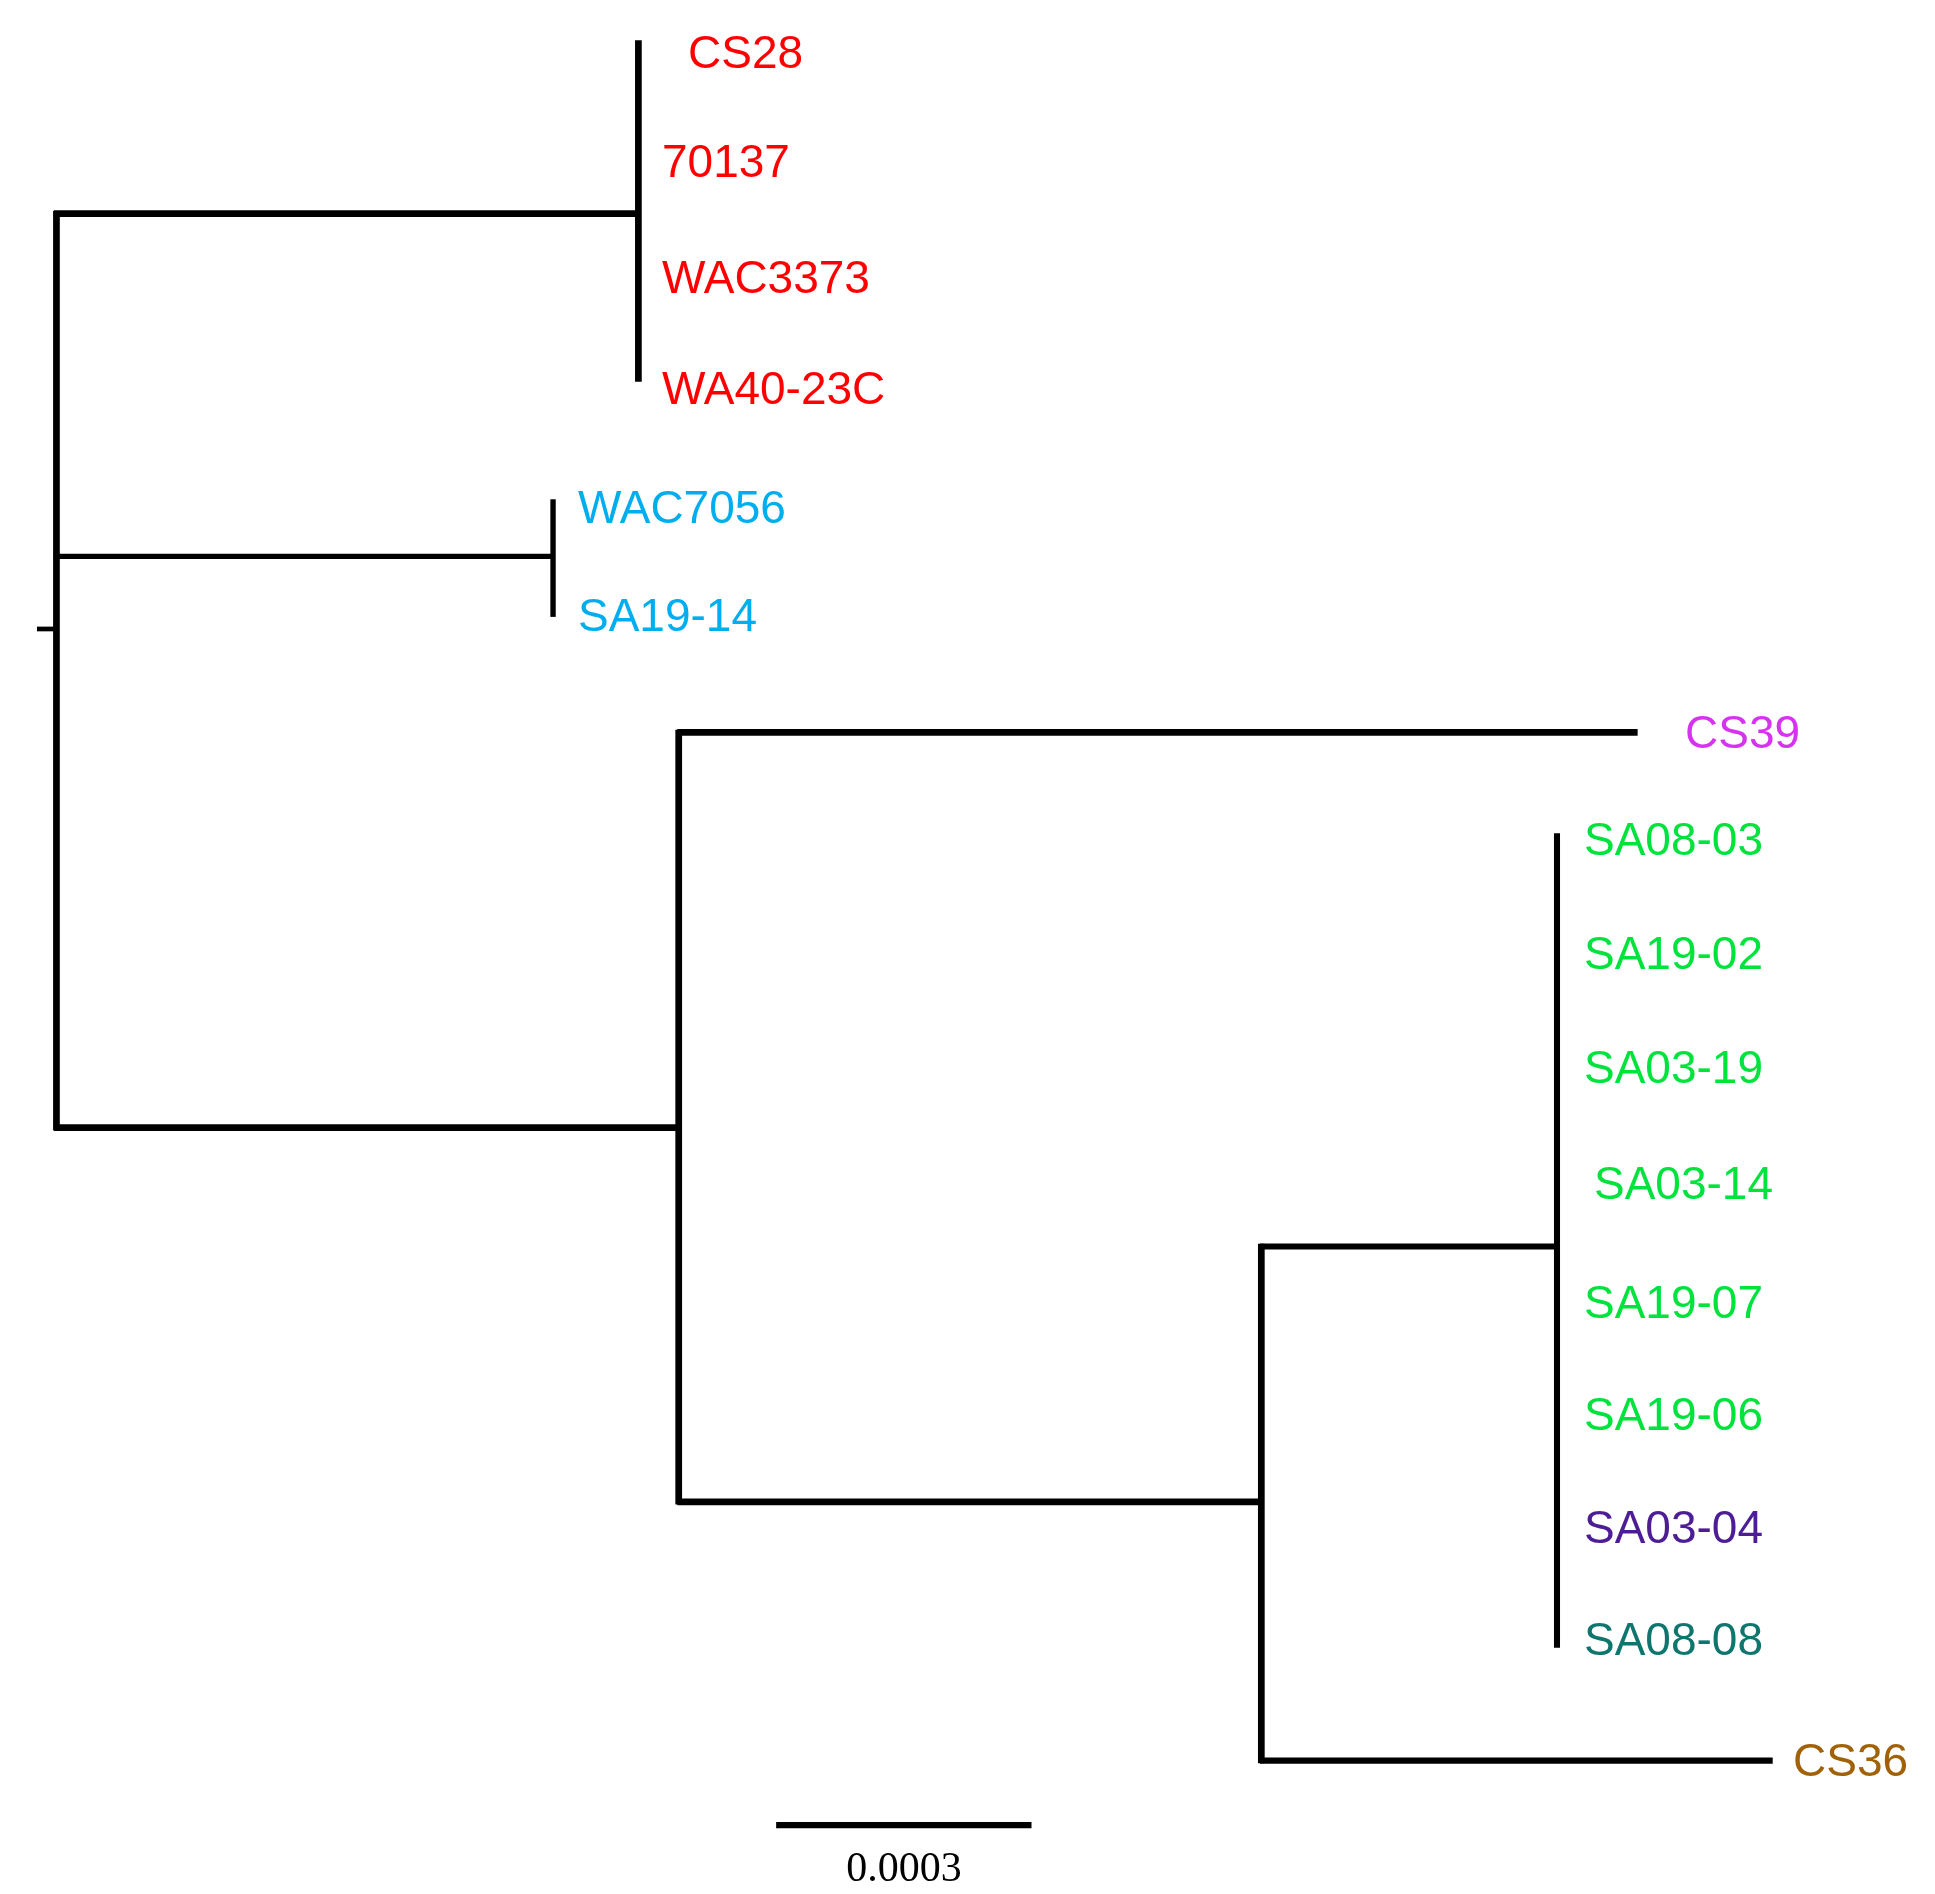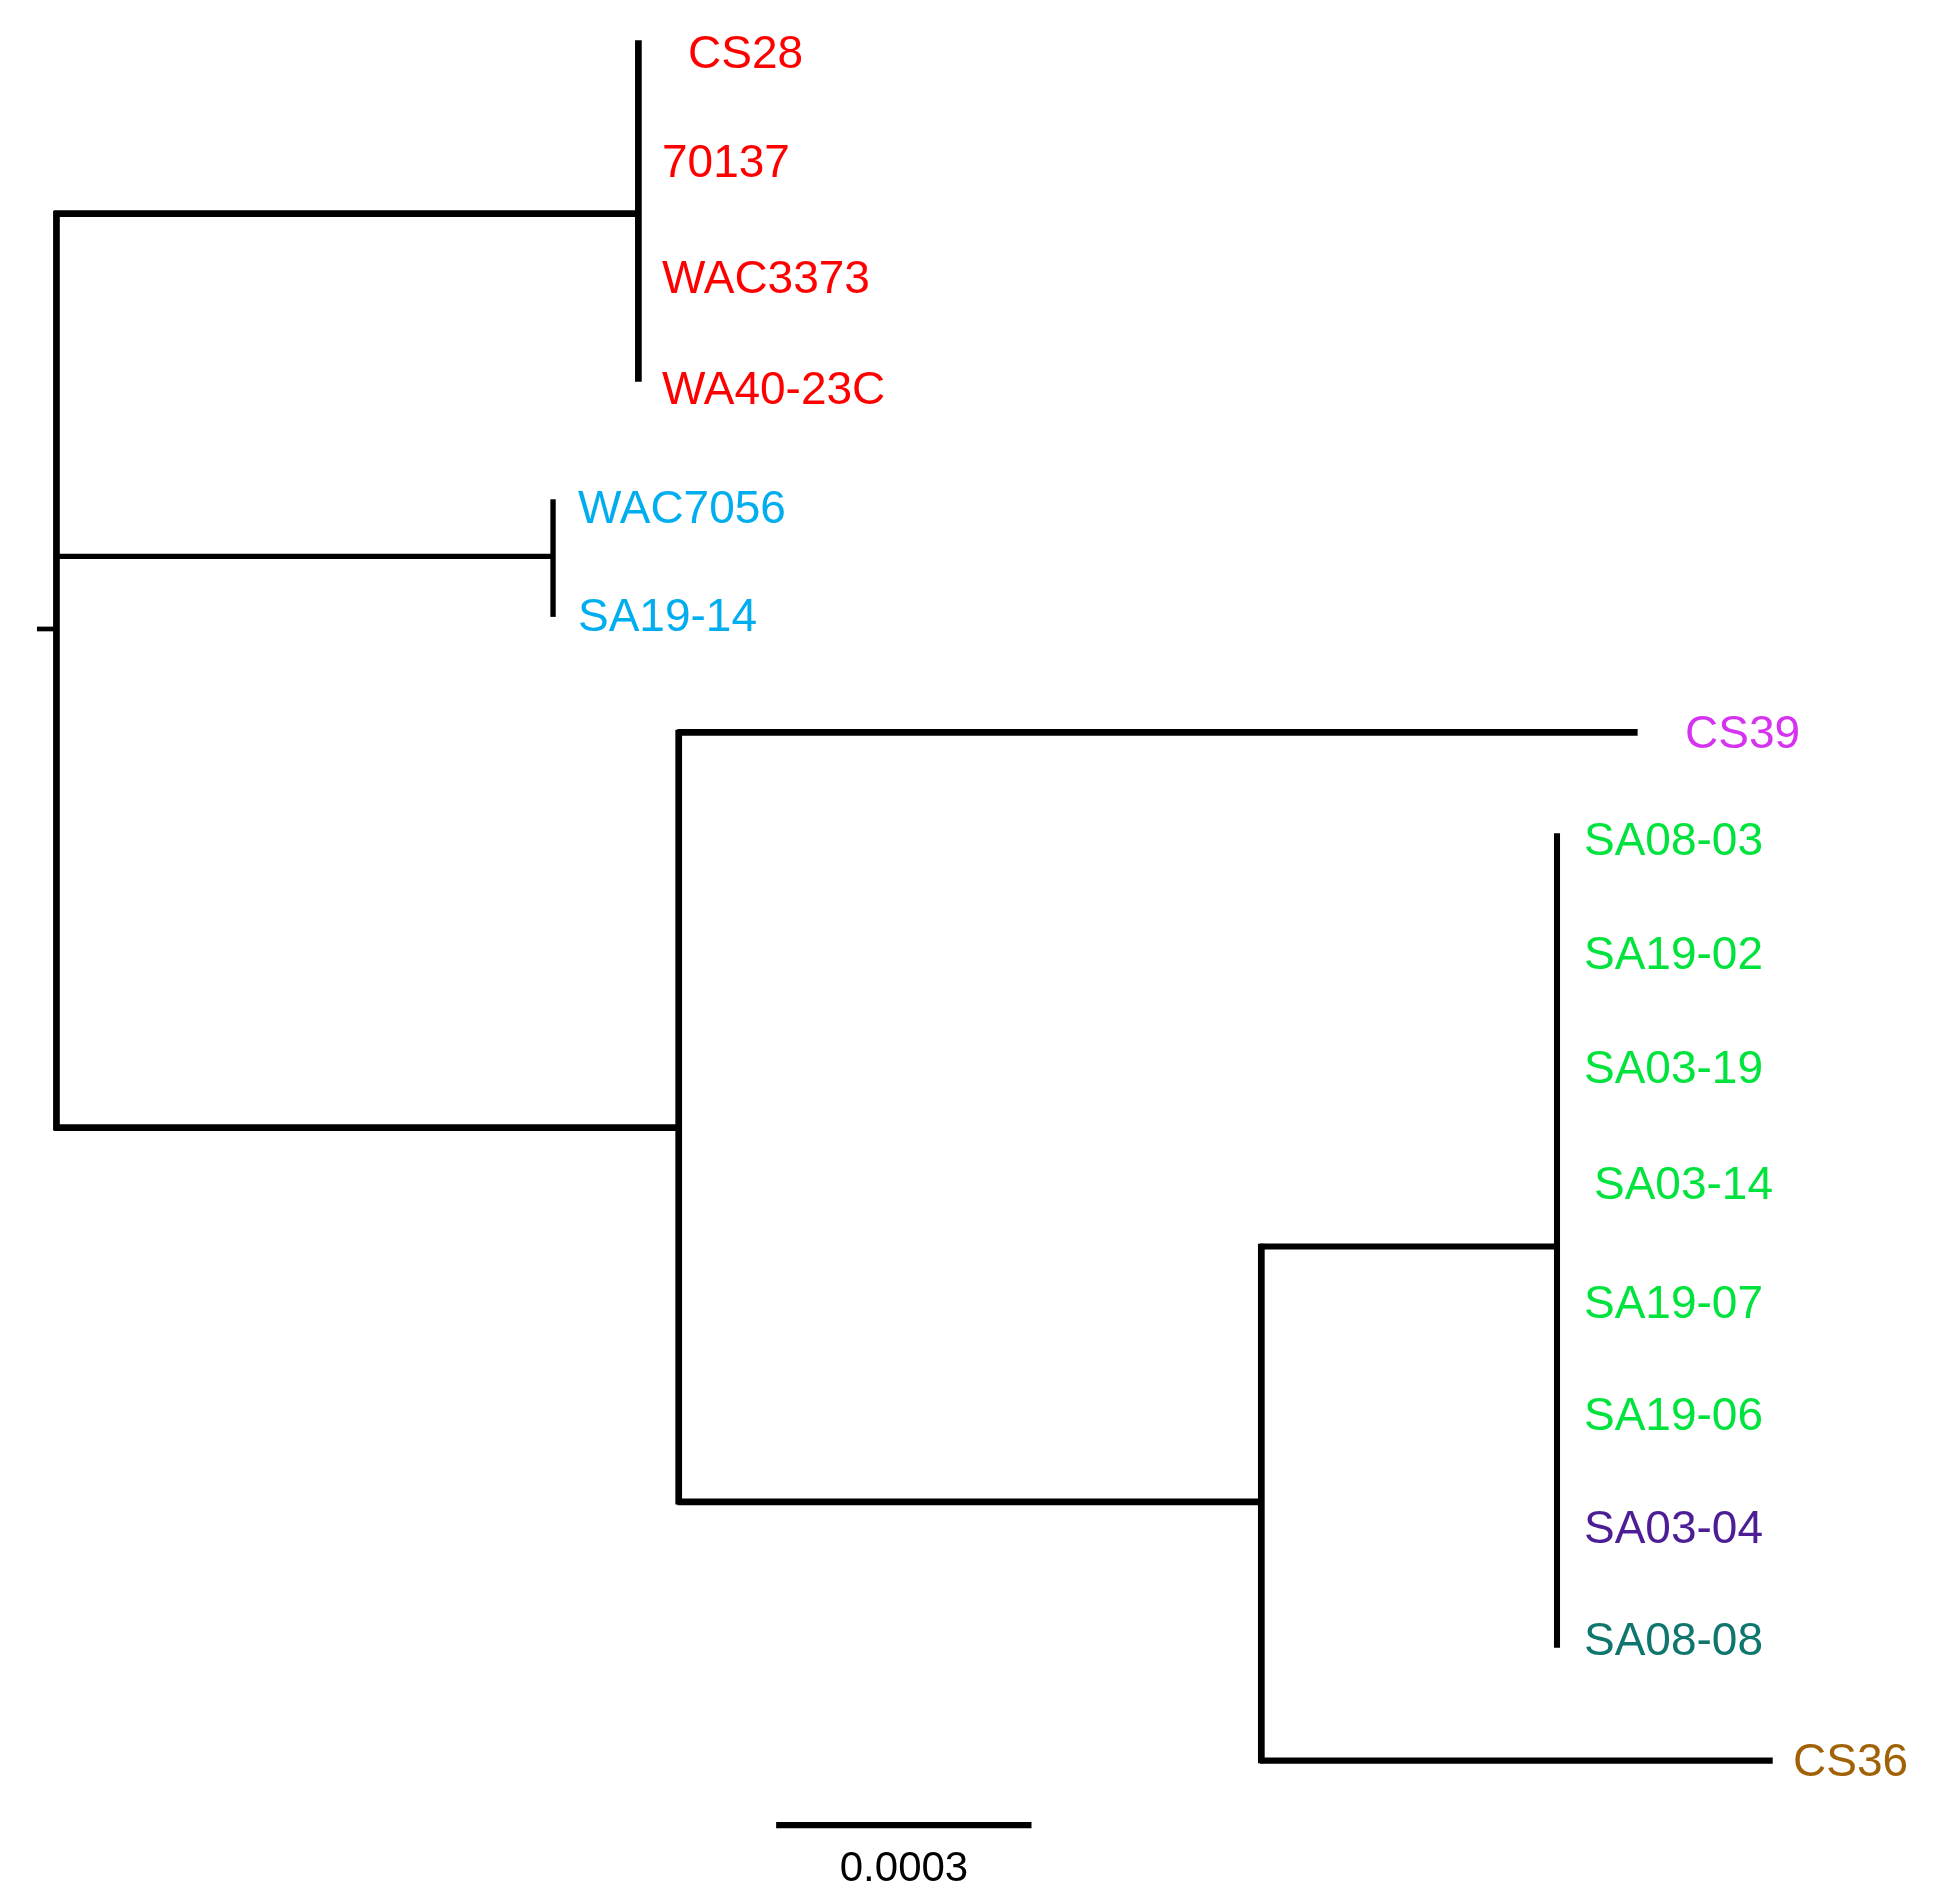--- a/index.html
+++ b/index.html
@@ -31,21 +31,21 @@
     white-space: nowrap;
     font-family: "Liberation Sans", sans-serif;
     font-size: 46px;
     line-height: 1;
     letter-spacing: 0px;
     transform: translateY(-50%);
   }
   .scale-label {
     position: absolute;
     white-space: nowrap;
-    font-family: Liberation Sans, sans-serif;
+    font-family: Liberation Serif, serif;
     font-size: 42px;
     line-height: 1;
     color: #000000;
     transform: translate(-50%, -50%);
   }
 </style>
 </head>
 <body>
 
 <div id="tree-root">

